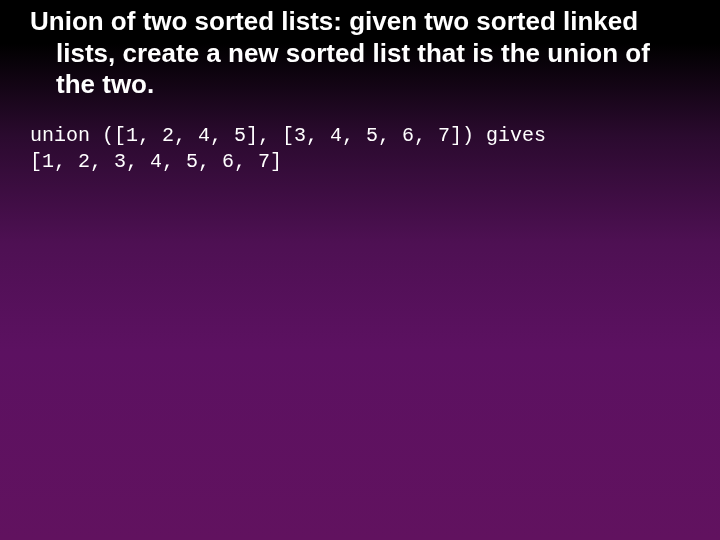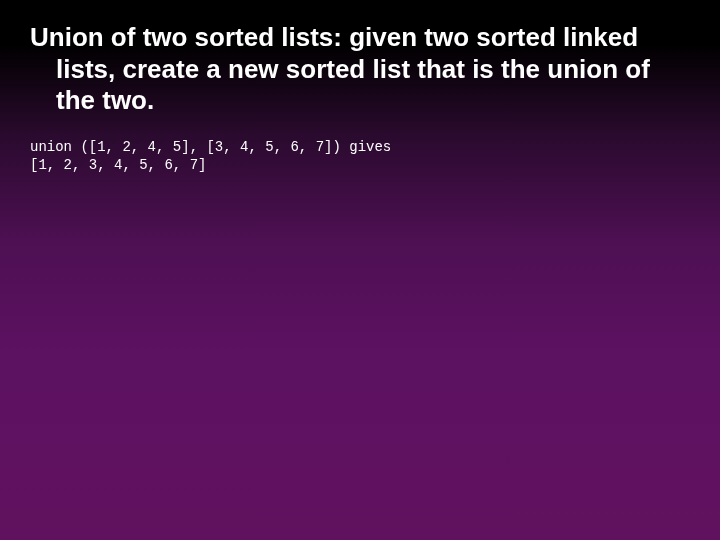--- a/index.html
+++ b/index.html
@@ -21,28 +21,28 @@
       #61125f 100%);
     position: relative;
     box-sizing: border-box;
   }
   .heading {
     color: #ffffff;
     font-family: Arial, Helvetica, sans-serif;
     font-weight: 700;
     font-size: 26px;
     line-height: 1.22;
-    padding: 22px 30px 0 30px;
+    padding: 6px 30px 0 30px;
     text-indent: -26px;
     margin-left: 26px;
   }
   .code {
     color: #ffffff;
     font-family: "Courier New", Courier, monospace;
-    font-size: 14px;
+    font-size: 20px;
     line-height: 1.28;
     padding: 22px 16px 0 30px;
     white-space: pre-wrap;
   }
 </style>
 </head>
 <body>
 
 <div class="slide">
   <div class="heading">Union of two sorted lists: given two sorted linked lists, create a new sorted list that is the union of the two.</div>

